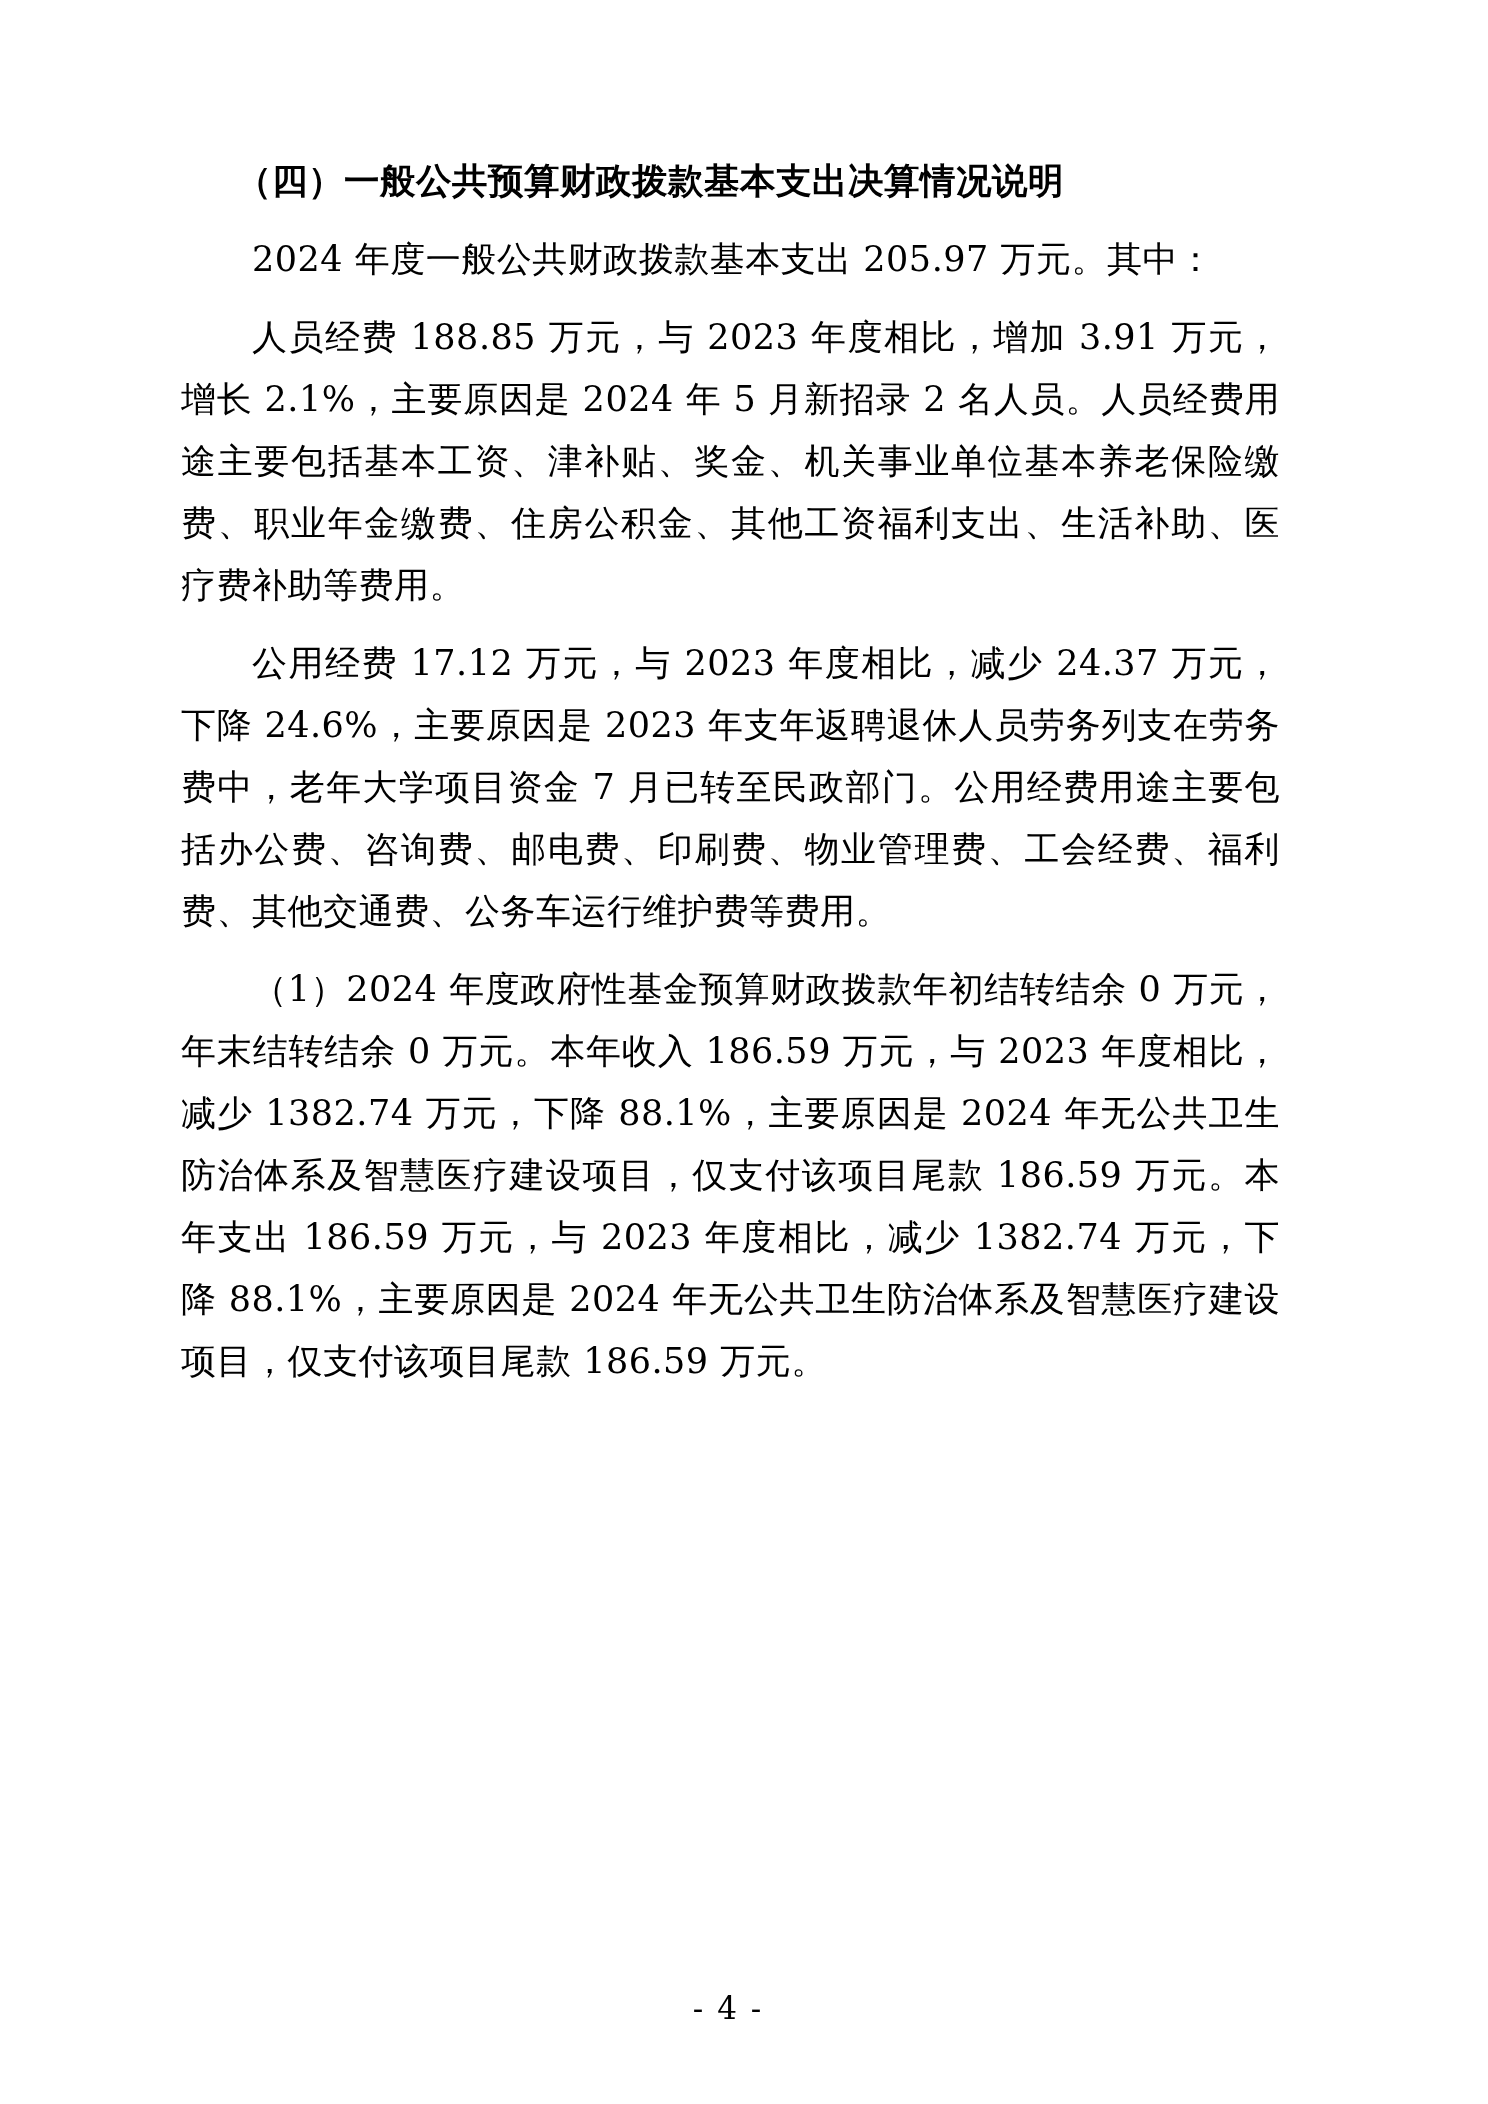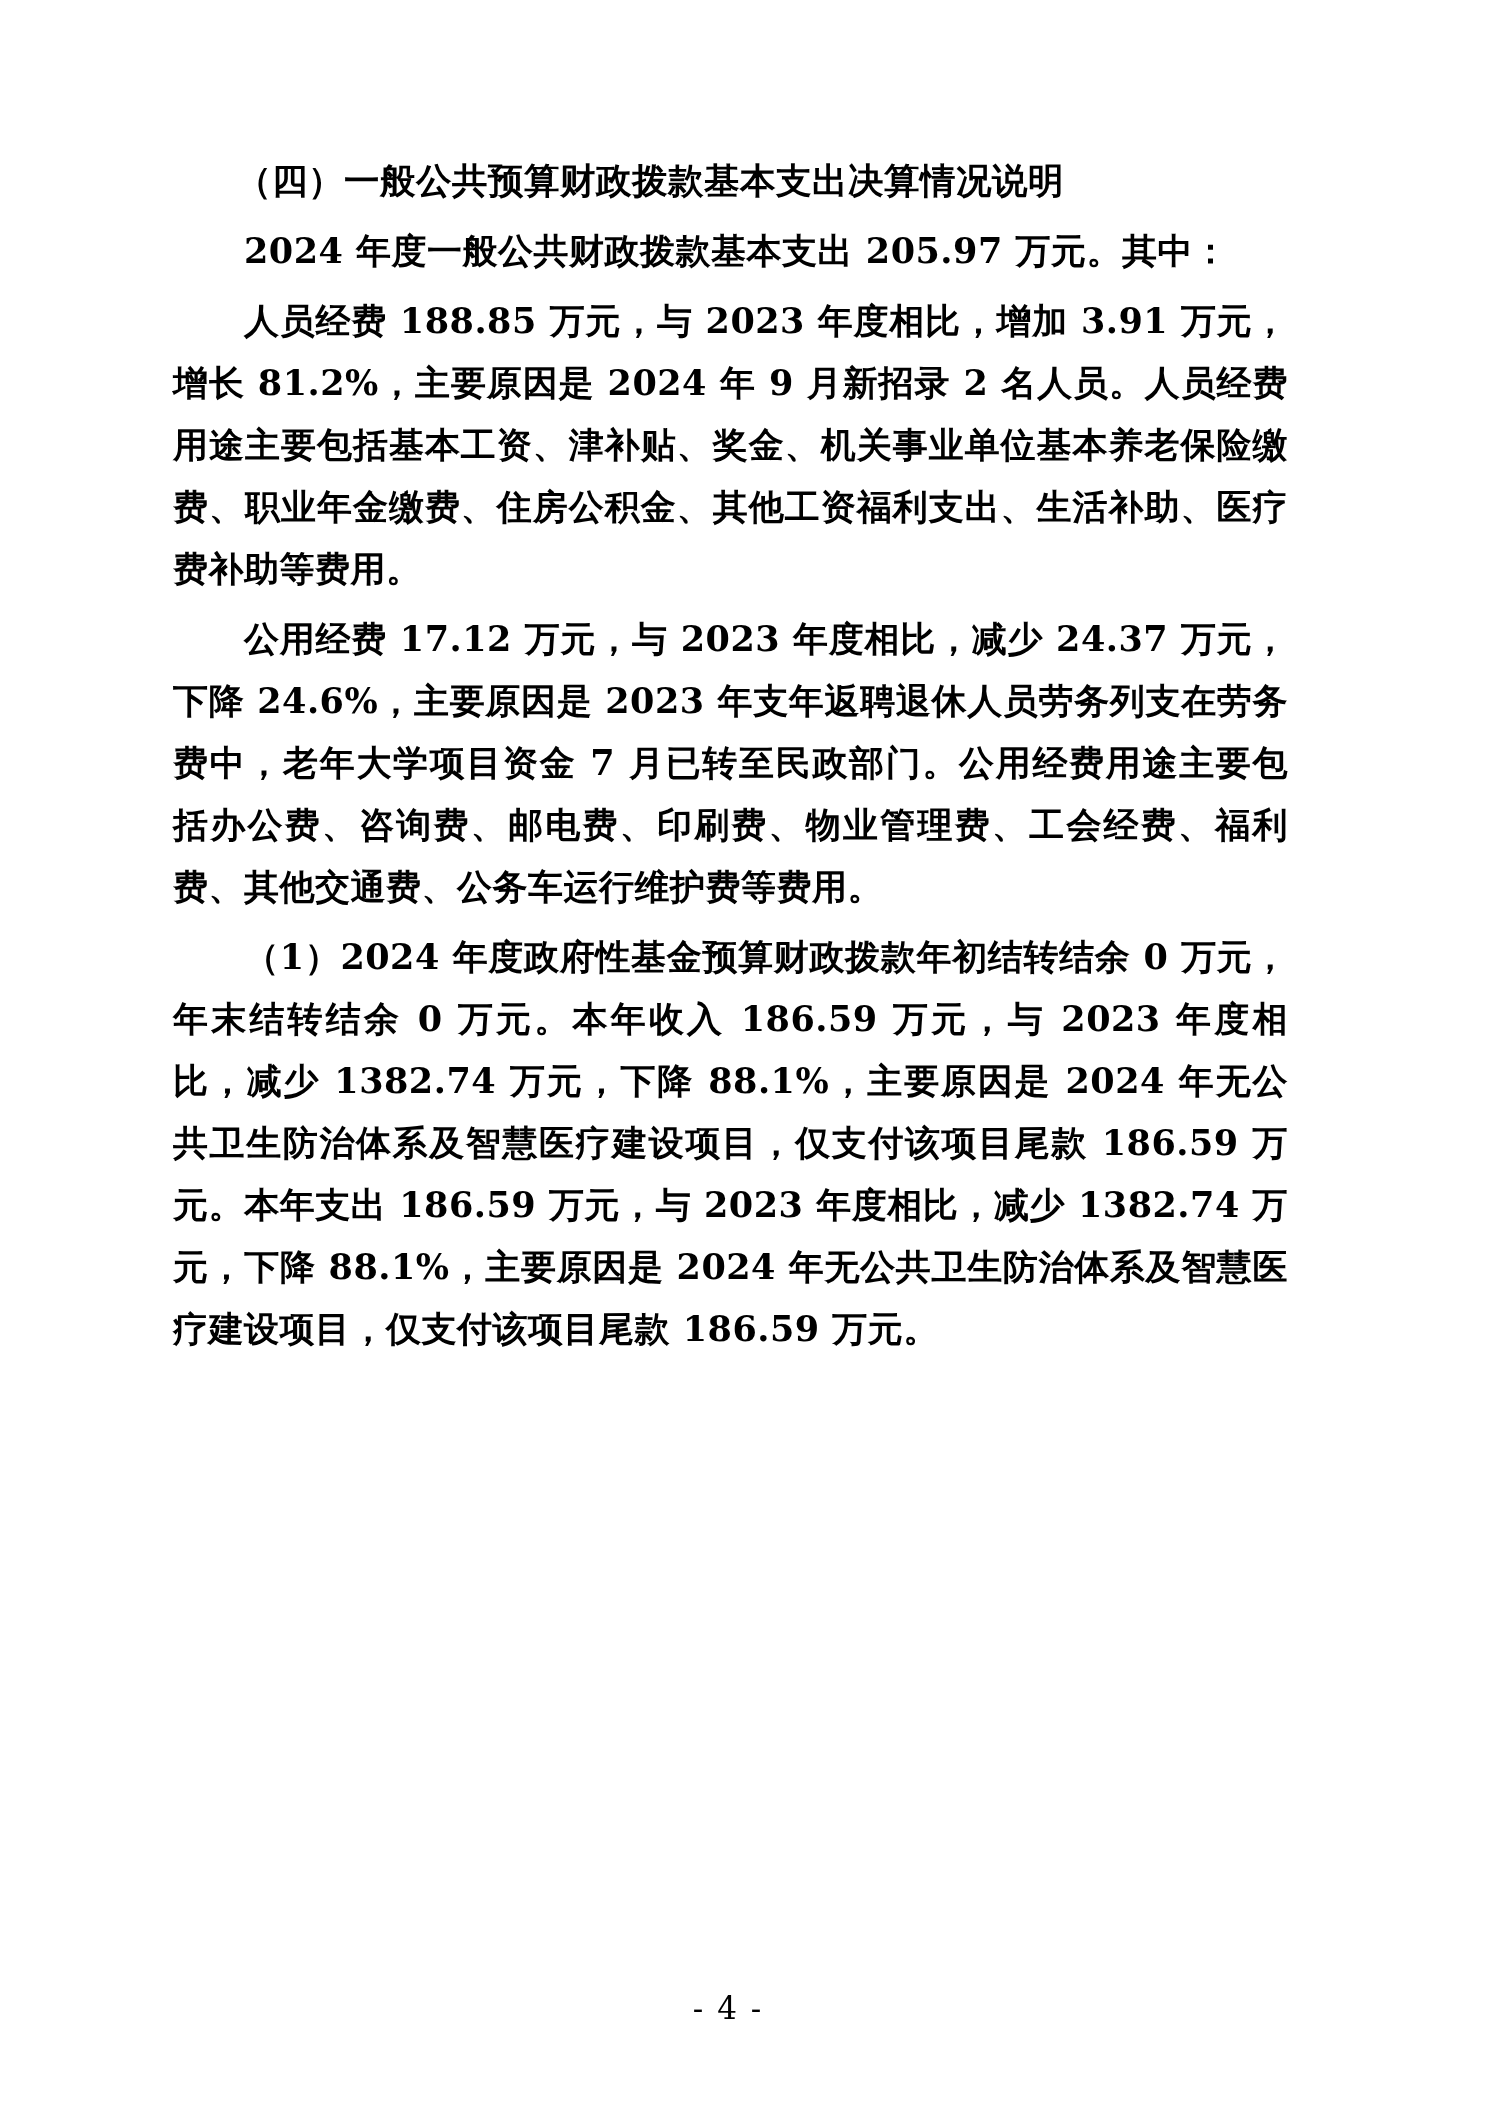--- a/index.html
+++ b/index.html
@@ -31,23 +31,22 @@
   }
   .heading {
     font-weight: 700;
     font-size: 35.5px;
     line-height: 62px;
     text-indent: 71px;
     margin: 0 0 8px 0;
     letter-spacing: 0.5px;
   }
   .para {
-    margin: 8px;
+    margin: 16px;
     text-indent: 71px;
-    font-weight: bold;
   }
   .block {
     margin: 0 0 2px 0;
   }
   .page-number {
     position: absolute;
     left: 0;
     right: 0;
     bottom: 78px;
     text-align: center;
@@ -58,21 +57,21 @@
 </style>
 </head>
 <body>
 
 <div class="page">
   <div class="doc-body">
 
     <div class="block">
       <p class="heading">（四）一般公共预算财政拨款基本支出决算情况说明</p>
       <p class="para">2024 年度一般公共财政拨款基本支出 205.97 万元。其中：</p>
-      <p class="para">人员经费 188.85 万元，与 2023 年度相比，增加 3.91 万元，增长 81.2%，主要原因是 2024 年 9 月新招录 2 名人员。人员经费用途主要包括基本工资、津补贴、奖金、机关事业单位基本养老保险缴费、职业年金缴费、住房公积金、其他工资福利支出、生活补助、医疗费补助等费用。</p>
+      <p class="para">人员经费 188.85 万元，与 2023 年度相比，增加 3.91 万元，增长 2.1%，主要原因是 2024 年 5 月新招录 2 名人员。人员经费用途主要包括基本工资、津补贴、奖金、机关事业单位基本养老保险缴费、职业年金缴费、住房公积金、其他工资福利支出、生活补助、医疗费补助等费用。</p>
       <p class="para">公用经费 17.12 万元，与 2023 年度相比，减少 24.37 万元，下降 24.6%，主要原因是 2023 年支年返聘退休人员劳务列支在劳务费中，老年大学项目资金 7 月已转至民政部门。公用经费用途主要包括办公费、咨询费、邮电费、印刷费、物业管理费、工会经费、福利费、其他交通费、公务车运行维护费等费用。</p>
     </div>
 
     <div class="block">
       <p class="para">（1）2024 年度政府性基金预算财政拨款年初结转结余 0 万元，年末结转结余 0 万元。本年收入 186.59 万元，与 2023 年度相比，减少 1382.74 万元，下降 88.1%，主要原因是 2024 年无公共卫生防治体系及智慧医疗建设项目，仅支付该项目尾款 186.59 万元。本年支出 186.59 万元，与 2023 年度相比，减少 1382.74 万元，下降 88.1%，主要原因是 2024 年无公共卫生防治体系及智慧医疗建设项目，仅支付该项目尾款 186.59 万元。</p>
     </div>
 
   </div>
 
   <div class="page-number">- 4 -</div>

